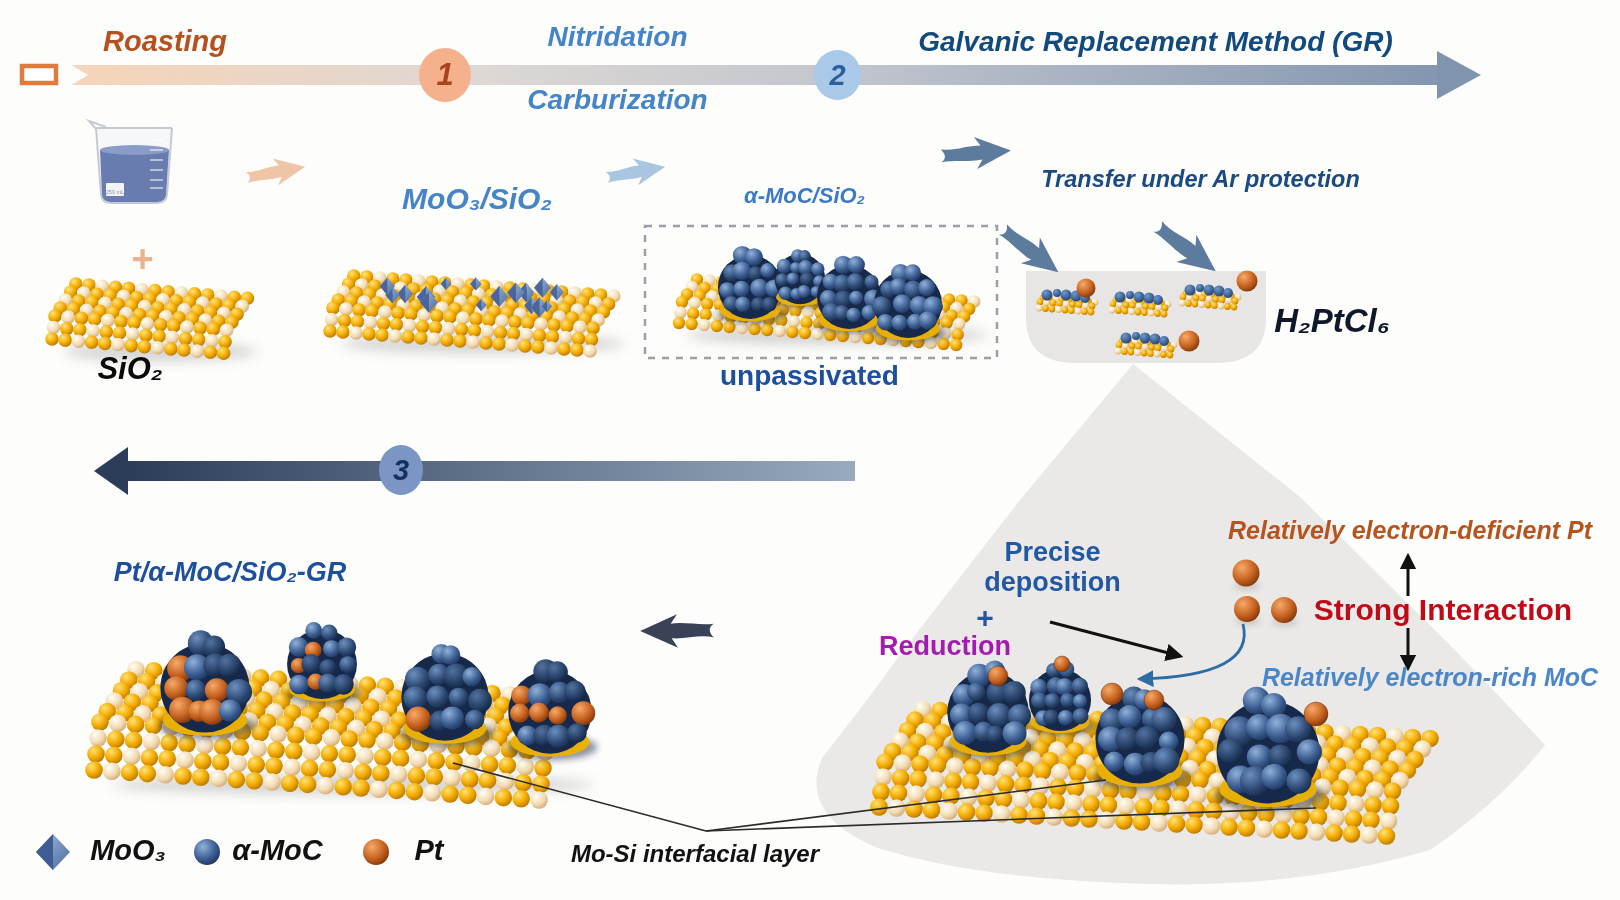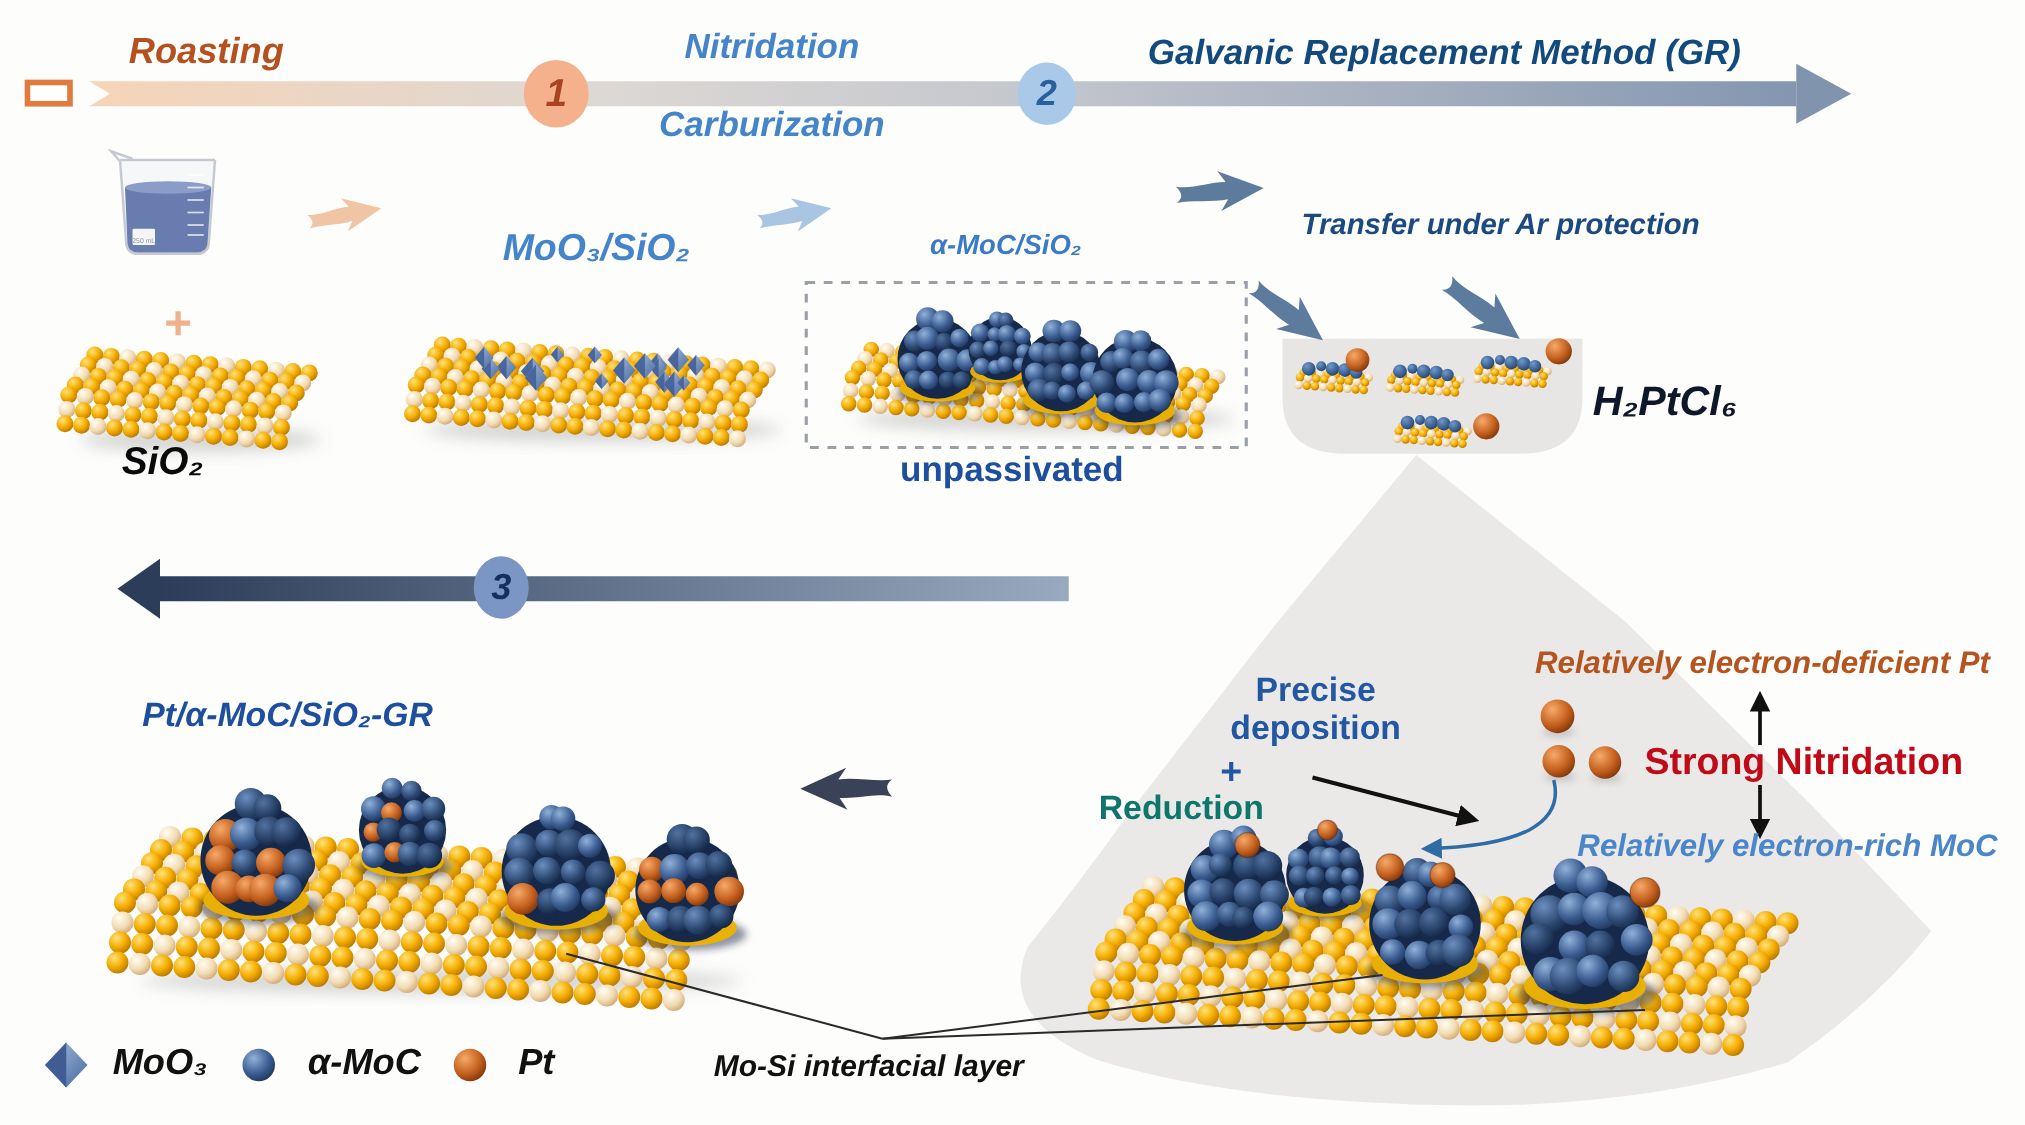--- a/index.html
+++ b/index.html
@@ -1419,22 +1419,22 @@
   <div class="lbl" style="left:682px;top:184px;width:245px;font-size:22px;color:#3b7ac4;">α-MoC/SiO₂</div>
   <div class="lbl upright" style="left:697px;top:360px;width:225px;font-size:28px;color:#1d4f9e;">unpassivated</div>
 
   <div class="lbl" style="left:1008px;top:166px;width:385px;font-size:23.5px;color:#1b4a80;">Transfer under Ar protection</div>
   <div class="lbl" style="left:1262px;top:303px;width:140px;font-size:33px;color:#0f172a;">H₂PtCl₆</div>
 
   <div class="lbl" style="left:105px;top:557px;width:250px;font-size:27px;color:#1d4f9e;">Pt/α-MoC/SiO₂-GR</div>
 
   <div class="lbl upright" style="left:945px;top:537px;width:215px;font-size:27px;color:#2257a2;">Precise deposition</div>
   <div class="lbl upright" style="left:965px;top:601px;width:40px;font-size:30px;color:#2257a2;">+</div>
-  <div class="lbl upright" style="left:865px;top:631px;width:160px;font-size:27px;color:#0f766e;">Reduction</div>
+  <div class="lbl upright" style="left:865px;top:631px;width:160px;font-size:27px;color:#a21caf;">Reduction</div>
   <div class="lbl" style="left:1200px;top:516px;width:420px;font-size:25px;color:#b5541e;">Relatively electron-deficient Pt</div>
-  <div class="lbl upright" style="left:1298px;top:593px;width:290px;font-size:30px;color:#c00a18;">Strong Nitridation</div>
+  <div class="lbl upright" style="left:1298px;top:593px;width:290px;font-size:30px;color:#c00a18;">Strong Interaction</div>
   <div class="lbl" style="left:1235px;top:663px;width:390px;font-size:25px;color:#4a86c9;">Relatively electron-rich MoC</div>
 
   <div class="lbl" style="left:555px;top:841px;width:280px;font-size:24px;color:#111;">Mo-Si interfacial layer</div>
   <div class="lbl" style="left:78px;top:834px;width:100px;font-size:29px;color:#111;">MoO₃</div>
-  <div class="lbl" style="left:234px;top:834px;width:115px;font-size:29px;color:#111;">α-MoC</div>
+  <div class="lbl" style="left:220px;top:834px;width:115px;font-size:29px;color:#111;">α-MoC</div>
   <div class="lbl" style="left:394px;top:834px;width:70px;font-size:29px;color:#111;">Pt</div>
 </div>
 
 </body></html>

